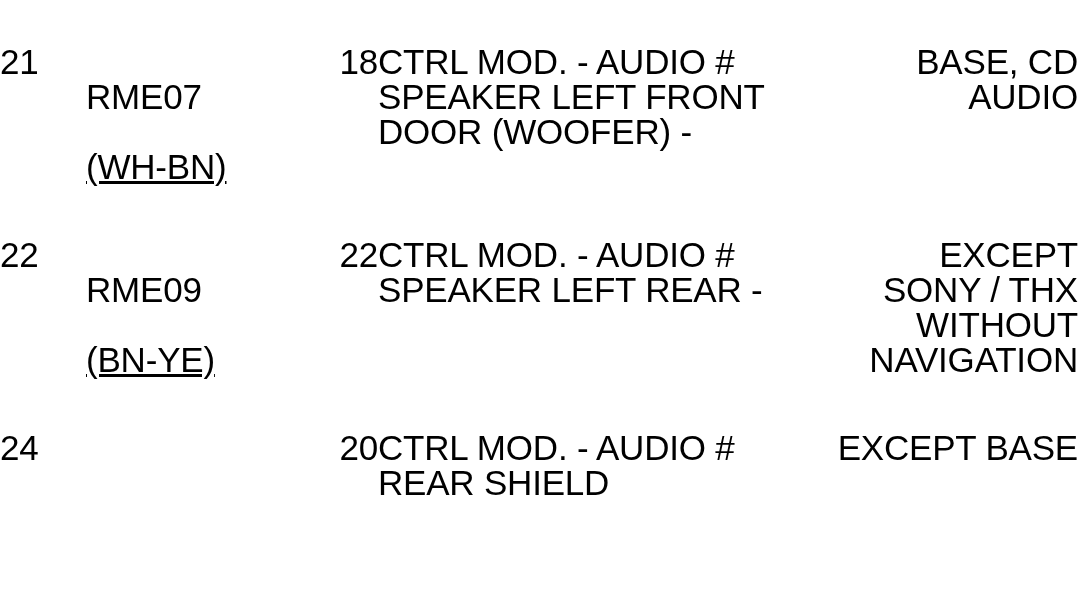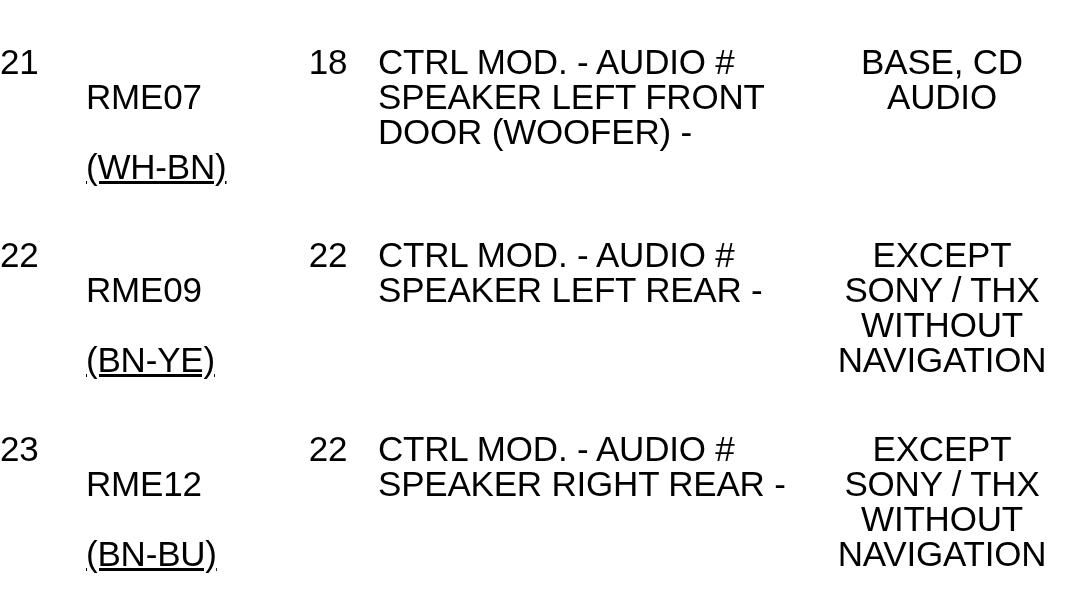--- a/index.html
+++ b/index.html
@@ -49,30 +49,30 @@
   col.c-desc  { width: 428px; }
   col.c-note  { width: 272px; }
 
   .cell-pin {
     text-align: left;
     padding-left: 21px;
   }
   .cell-wire {
   }
   .cell-gauge {
-    text-align: center;
+    text-align: right;
     padding-left: 12px;
   }
   .cell-desc {
     text-align: left;
     padding-left: 3px;
     margin-left: 35px;
   }
   .cell-note {
-    text-align: center;
+    text-align: right;
     padding-left: 1px;
   }
 
   
   tr.pin-row > td { padding-top: 9px; padding-bottom: 9px; }
   tr#pin-row-0 > td { padding-top: 44px; padding-bottom: 9px; }
   tr#pin-row-1 > td { padding-top: 9px;  padding-bottom: 9px; }
   tr#pin-row-2 > td { padding-top: 10px; padding-bottom: 9px; }
   tr#pin-row-3 > td { padding-top: 9px;  padding-bottom: 9px; }
 
@@ -116,34 +116,20 @@
         </td>
         <td class="cell-gauge">22</td>
         <td class="cell-desc">CTRL MOD. - AUDIO #
 SPEAKER LEFT REAR -</td>
         <td class="cell-note">EXCEPT
 SONY / THX
 WITHOUT
 NAVIGATION</td>
       </tr>
 
-      <tr class="pin-row" id="pin-row-2">
-        <td class="cell-pin">23</td>
-        <td class="cell-wire">
-          <span class="wire-code">RME12</span>
-          <span class="wire-color">(BN-BU)</span>
-        </td>
-        <td class="cell-gauge">22</td>
-        <td class="cell-desc">CTRL MOD. - AUDIO #
-SPEAKER RIGHT REAR -</td>
-        <td class="cell-note">EXCEPT
-SONY / THX
-WITHOUT
-NAVIGATION</td>
-      </tr>
 
       <tr class="pin-row" id="pin-row-3">
         <td class="cell-pin">24</td>
         <td class="cell-wire">
           
           
         </td>
         <td class="cell-gauge">20</td>
         <td class="cell-desc">CTRL MOD. - AUDIO #
 REAR SHIELD</td>

